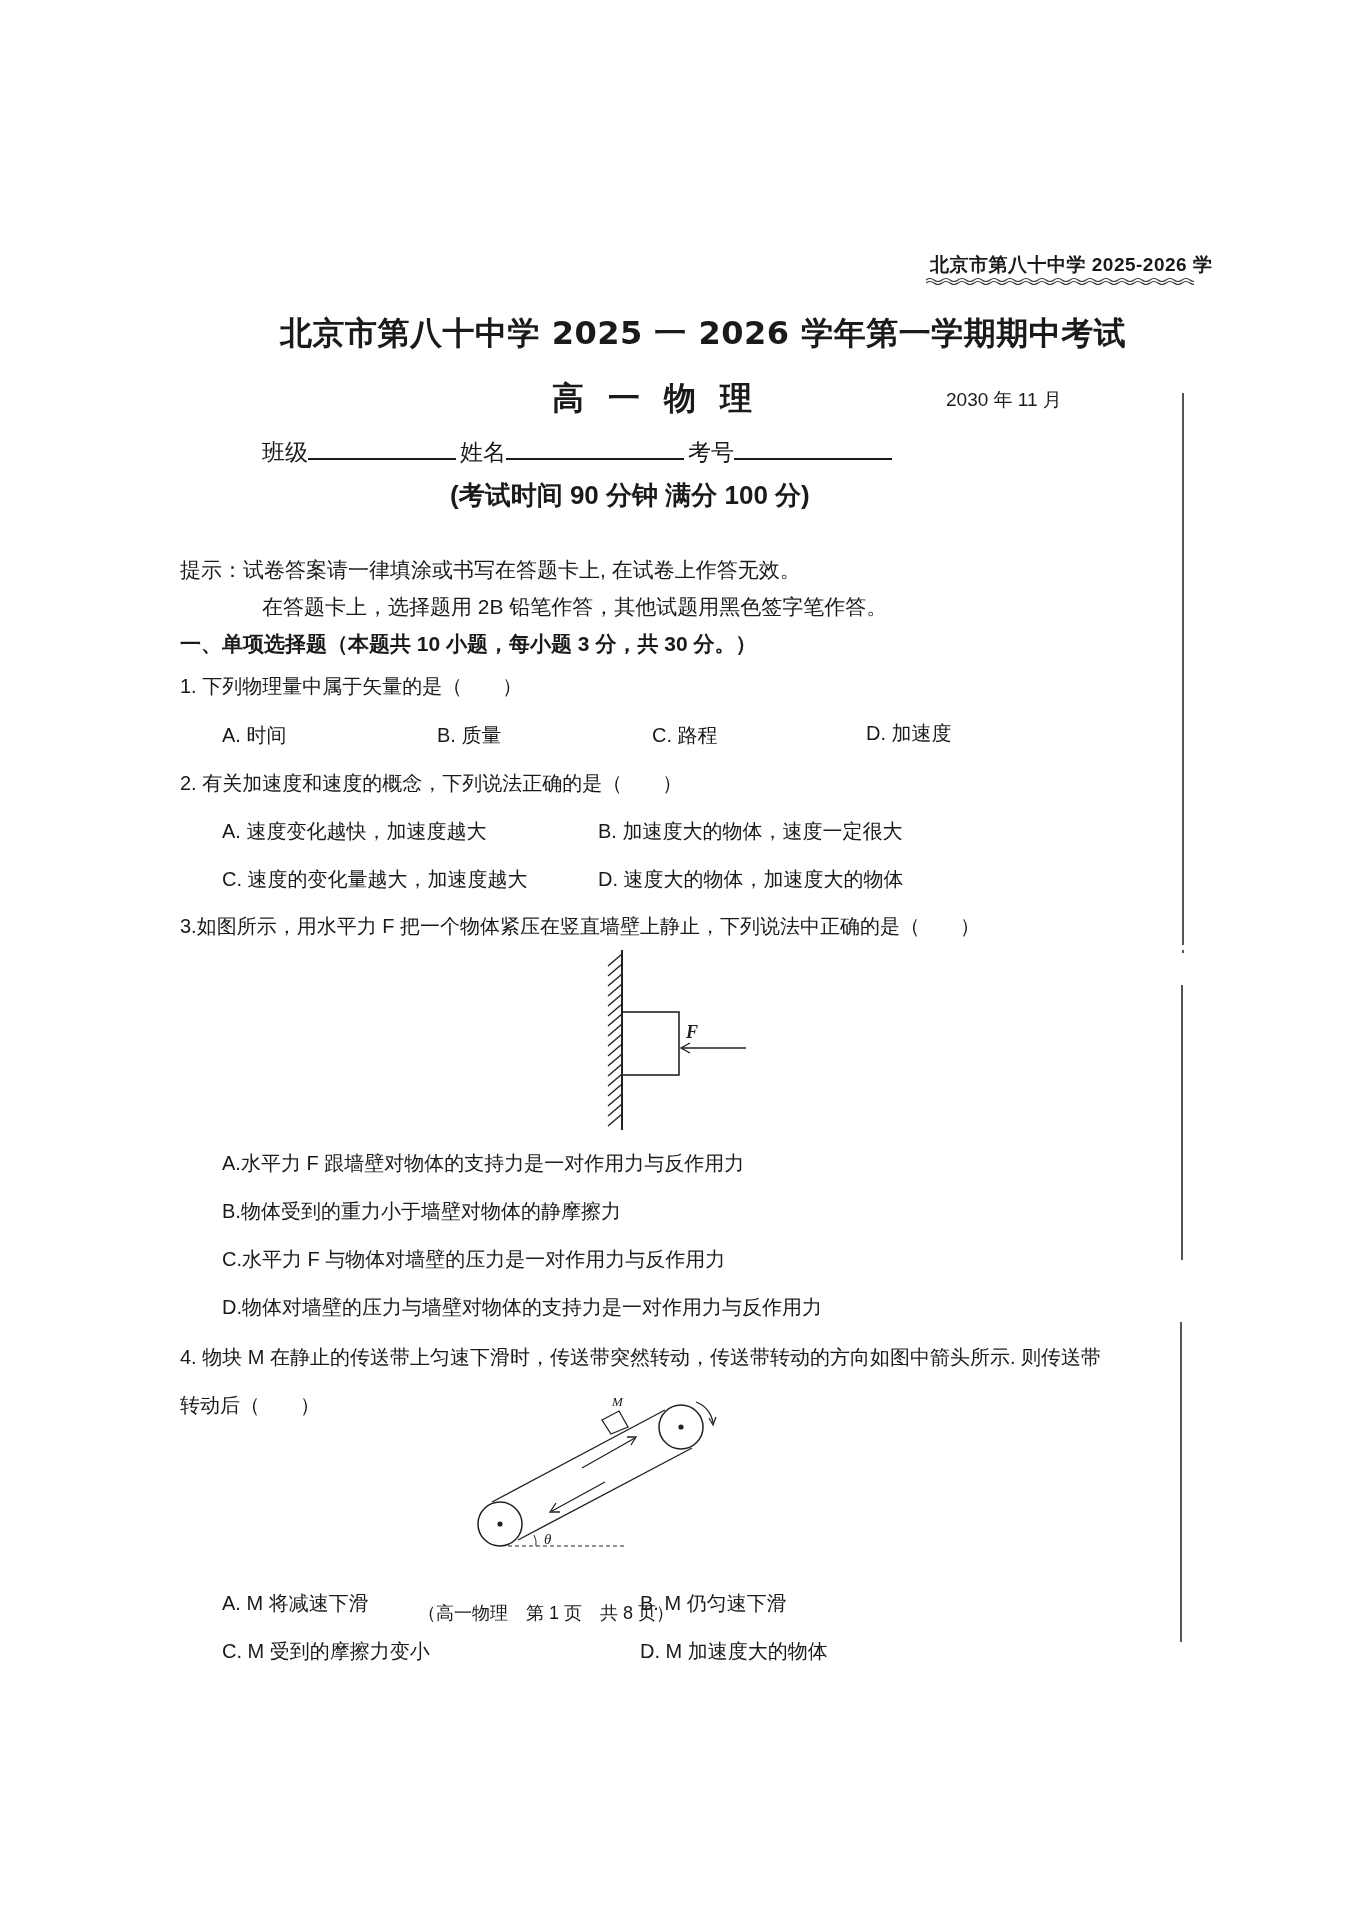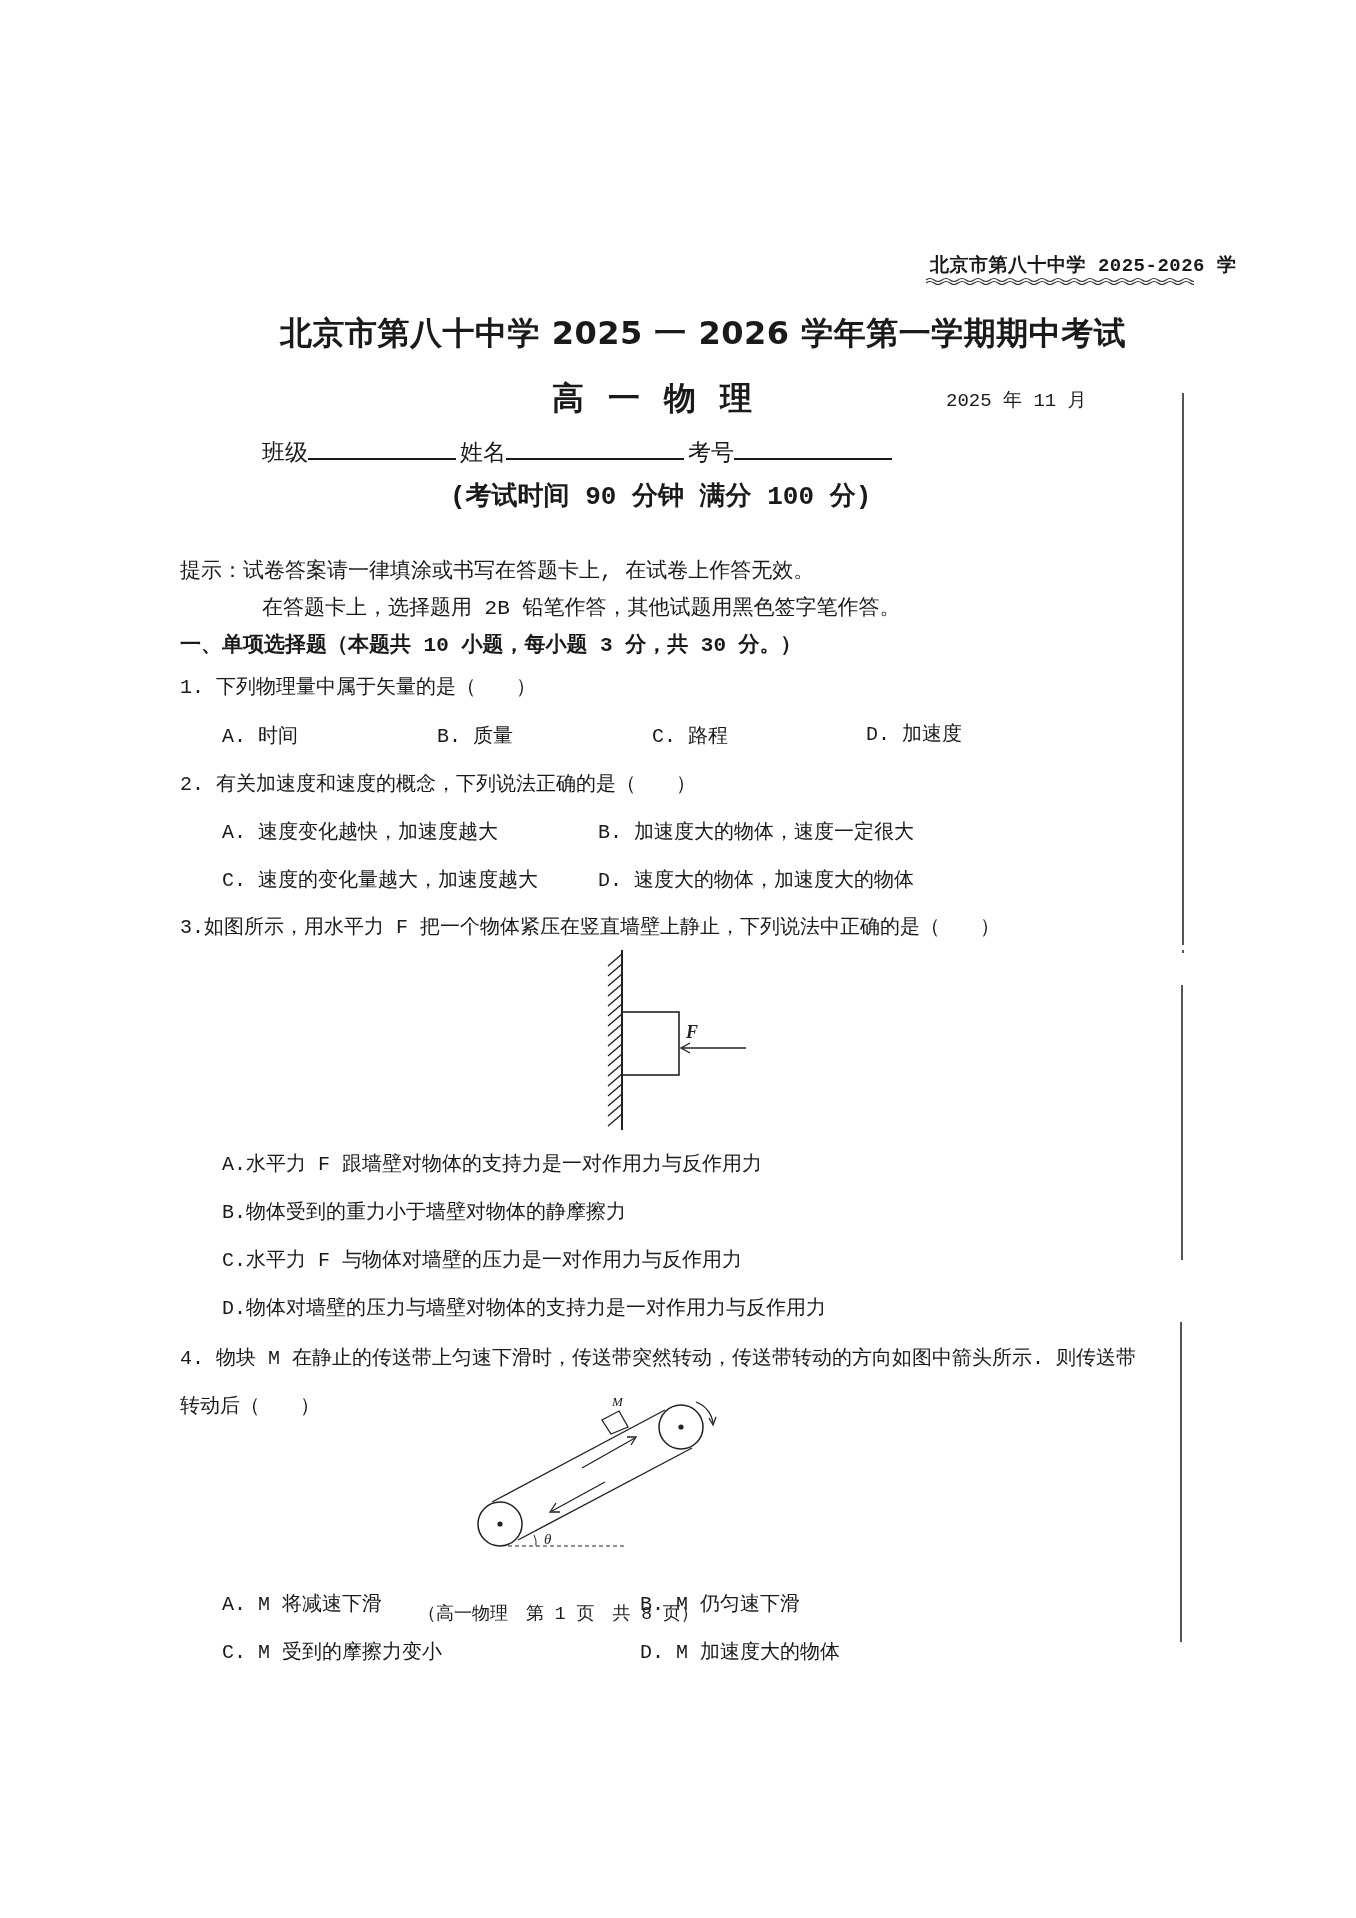--- a/index.html
+++ b/index.html
@@ -1,20 +1,20 @@
 <!DOCTYPE html>
 <html><head>
 <meta charset="utf-8">
 <style>
   html, body { margin: 0; padding: 0; background: #ffffff; }
   body { width: 1356px; height: 1918px; position: relative; overflow: hidden;
          font-family: "DejaVu Serif", "Liberation Serif", serif; color: #1a1a1a; }
   .abs { position: absolute; white-space: nowrap; }
   .sans { font-family: "DejaVu Sans", "Liberation Sans", sans-serif; text-align: right; }
-  .serif { font-family: Liberation Mono, monospace; }
+  .serif { font-family: Liberation Sans, sans-serif; }
 
   .running-header { left: 930px; top: 252px; font-size: 19px; font-weight: bold; letter-spacing: 0.5px; }
   .running-wave { position: absolute; left: 926px; top: 277px; width: 268px; height: 8px; }
 
   .main-title { left: 280px; top: 312px; font-size: 32px; font-weight: bold; letter-spacing: 0.5px; }
   .subject { left: 552px; top: 377px; font-size: 32px; font-weight: bold; letter-spacing: 24px; }
   .date { left: 946px; top: 387px; font-size: 19px; }
 
   .info-row { left: 262px; top: 436px; font-size: 23px; }
   .info-row .blank { display: inline-block; border-bottom: 2px solid #1a1a1a; height: 22px; vertical-align: baseline; margin-right: 4px; }
@@ -35,21 +35,21 @@
 <body>
 
 <div class="abs running-header serif">北京市第八十中学 2025-2026 学</div>
 <svg class="running-wave" viewBox="0 0 268 8" preserveAspectRatio="none">
   <path d="M0 3 Q4 0 8 3 T16 3 T24 3 T32 3 T40 3 T48 3 T56 3 T64 3 T72 3 T80 3 T88 3 T96 3 T104 3 T112 3 T120 3 T128 3 T136 3 T144 3 T152 3 T160 3 T168 3 T176 3 T184 3 T192 3 T200 3 T208 3 T216 3 T224 3 T232 3 T240 3 T248 3 T256 3 T264 3 T272 3" stroke="#333" fill="none" stroke-width="1.2"></path>
   <path d="M0 6 Q4 3 8 6 T16 6 T24 6 T32 6 T40 6 T48 6 T56 6 T64 6 T72 6 T80 6 T88 6 T96 6 T104 6 T112 6 T120 6 T128 6 T136 6 T144 6 T152 6 T160 6 T168 6 T176 6 T184 6 T192 6 T200 6 T208 6 T216 6 T224 6 T232 6 T240 6 T248 6 T256 6 T264 6 T272 6" stroke="#333" fill="none" stroke-width="1.2"></path>
 </svg>
 
 <div class="abs main-title sans">北京市第八十中学 2025 一 2026 学年第一学期期中考试</div>
 <div class="abs subject sans">高一物理</div>
-<div class="abs date serif">2025 年 11 月</div>
+<div class="abs date serif">2030 年 11 月</div>
 
 <div class="abs info-row sans">
   <span>班级</span><span class="blank" style="width:148px"></span><span>姓名</span><span class="blank" style="width:178px"></span><span>考号</span><span class="blank" style="width:158px"></span>
 </div>
 <div class="abs exam-time serif">(考试时间  90 分钟  满分 100 分)</div>
 
 <div class="abs tip1 serif">提示：试卷答案请一律填涂或书写在答题卡上, 在试卷上作答无效。</div>
 <div class="abs tip2 serif">在答题卡上，选择题用 2B 铅笔作答，其他试题用黑色签字笔作答。</div>
 <div class="abs section1 serif">一、单项选择题（本题共 10 小题，每小题 3 分，共 30 分。）</div>
 

